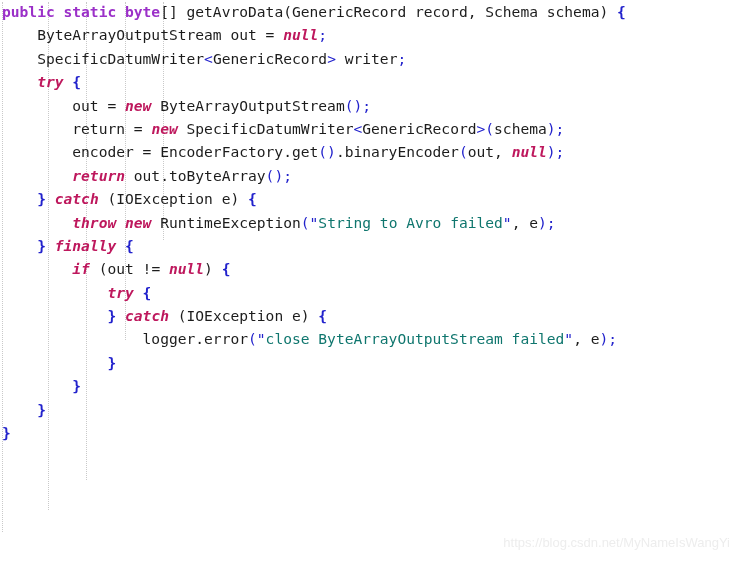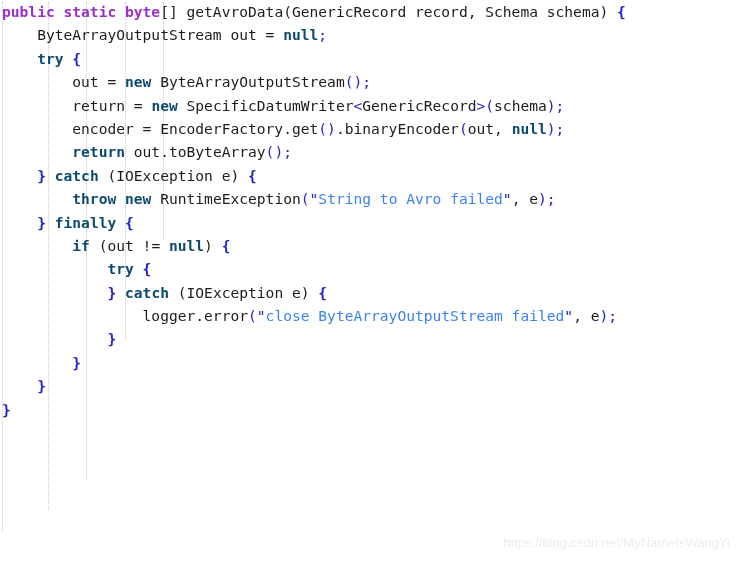--- a/index.html
+++ b/index.html
@@ -52,24 +52,24 @@
     font-size: 14.6px;
     font-family: "DejaVu Sans Mono", "Liberation Mono", monospace;
     white-space: pre;
     color: #1a1a1a;
     letter-spacing: 0px;
     padding-left: 2px;
   }
 
   
   .tok-kw-decl   { color: #9b30c8; font-weight: bold; }  
-  .tok-kw        { color: #0c4a6e; font-weight: bold; }  
+  .tok-kw        { color: #be185d; font-weight: bold; font-style: italic; }  
   .tok-plain     { color: #1c1c1c; }
   .tok-punct     { color: #2222cc; }
-  .tok-str       { color: #3b82f6; }
+  .tok-str       { color: #0f766e; }
   .tok-strq      { color: #2222cc; }
   .tok-brace     { color: #2222cc; font-weight: bold; }
 
   
   #watermark {
     position: absolute;
     right: 8px;
     bottom: 16px;
     font-family: "Liberation Sans", sans-serif;
     font-size: 13px;
@@ -87,20 +87,21 @@
     <div id="indent-guides">
         <div class="indent-guide" style="left: 2px; top: 2px; height: 530.2px; border-left-color: rgb(201, 201, 201);"></div>
         <div class="indent-guide" style="left: 48px; top: 2px; height: 508.2px; border-left-color: rgb(201, 201, 201);"></div>
         <div class="indent-guide" style="left: 86px; top: 2px; height: 478.2px; border-left-color: rgb(201, 201, 201);"></div>
         <div class="indent-guide" style="left: 125px; top: 2px; height: 338.2px; border-left-color: rgb(201, 201, 201);"></div>
         <div class="indent-guide" style="left: 163px; top: 2px; height: 238.2px; border-left-color: rgb(201, 201, 201);"></div>
       </div>
     <div id="code-lines">
         <div class="code-line"><span class="tok-kw-decl">public static byte</span><span class="tok-plain">[] getAvroData(GenericRecord record, Schema schema) </span><span class="tok-brace">{</span></div>
         <div class="code-line"><span class="tok-plain">    ByteArrayOutputStream out = </span><span class="tok-kw">null</span><span class="tok-punct">;</span></div>
+        <div class="code-line"><span class="tok-plain">    SpecificDatumWriter</span><span class="tok-punct">&lt;</span><span class="tok-plain">GenericRecord</span><span class="tok-punct">&gt;</span><span class="tok-plain"> writer</span><span class="tok-punct">;</span></div>
         <div class="code-line"><span class="tok-plain">    </span><span class="tok-kw">try</span><span class="tok-plain"> </span><span class="tok-brace">{</span></div>
         <div class="code-line"><span class="tok-plain">        out = </span><span class="tok-kw">new</span><span class="tok-plain"> ByteArrayOutputStream</span><span class="tok-punct">()</span><span class="tok-punct">;</span></div>
         <div class="code-line"><span class="tok-plain">        return = </span><span class="tok-kw">new</span><span class="tok-plain"> SpecificDatumWriter</span><span class="tok-punct">&lt;</span><span class="tok-plain">GenericRecord</span><span class="tok-punct">&gt;(</span><span class="tok-plain">schema</span><span class="tok-punct">);</span></div>
         <div class="code-line"><span class="tok-plain">        encoder = EncoderFactory.get</span><span class="tok-punct">()</span><span class="tok-plain">.binaryEncoder</span><span class="tok-punct">(</span><span class="tok-plain">out, </span><span class="tok-kw">null</span><span class="tok-punct">);</span></div>
         <div class="code-line"><span class="tok-plain">        </span><span class="tok-kw">return</span><span class="tok-plain"> out.toByteArray</span><span class="tok-punct">();</span></div>
         <div class="code-line"><span class="tok-plain">    </span><span class="tok-brace">}</span><span class="tok-plain"> </span><span class="tok-kw">catch</span><span class="tok-plain"> (IOException e) </span><span class="tok-brace">{</span></div>
         <div class="code-line"><span class="tok-plain">        </span><span class="tok-kw">throw new</span><span class="tok-plain"> RuntimeException</span><span class="tok-punct">(</span><span class="tok-strq">"</span><span class="tok-str">String to Avro failed</span><span class="tok-strq">"</span><span class="tok-plain">, </span><span class="tok-plain">e</span><span class="tok-punct">);</span></div>
         <div class="code-line"><span class="tok-plain">    </span><span class="tok-brace">}</span><span class="tok-plain"> </span><span class="tok-kw">finally</span><span class="tok-plain"> </span><span class="tok-brace">{</span></div>
         <div class="code-line"><span class="tok-plain">        </span><span class="tok-kw">if</span><span class="tok-plain"> (out != </span><span class="tok-kw">null</span><span class="tok-plain">) </span><span class="tok-brace">{</span></div>
         <div class="code-line"><span class="tok-plain">            </span><span class="tok-kw">try</span><span class="tok-plain"> </span><span class="tok-brace">{</span></div>

